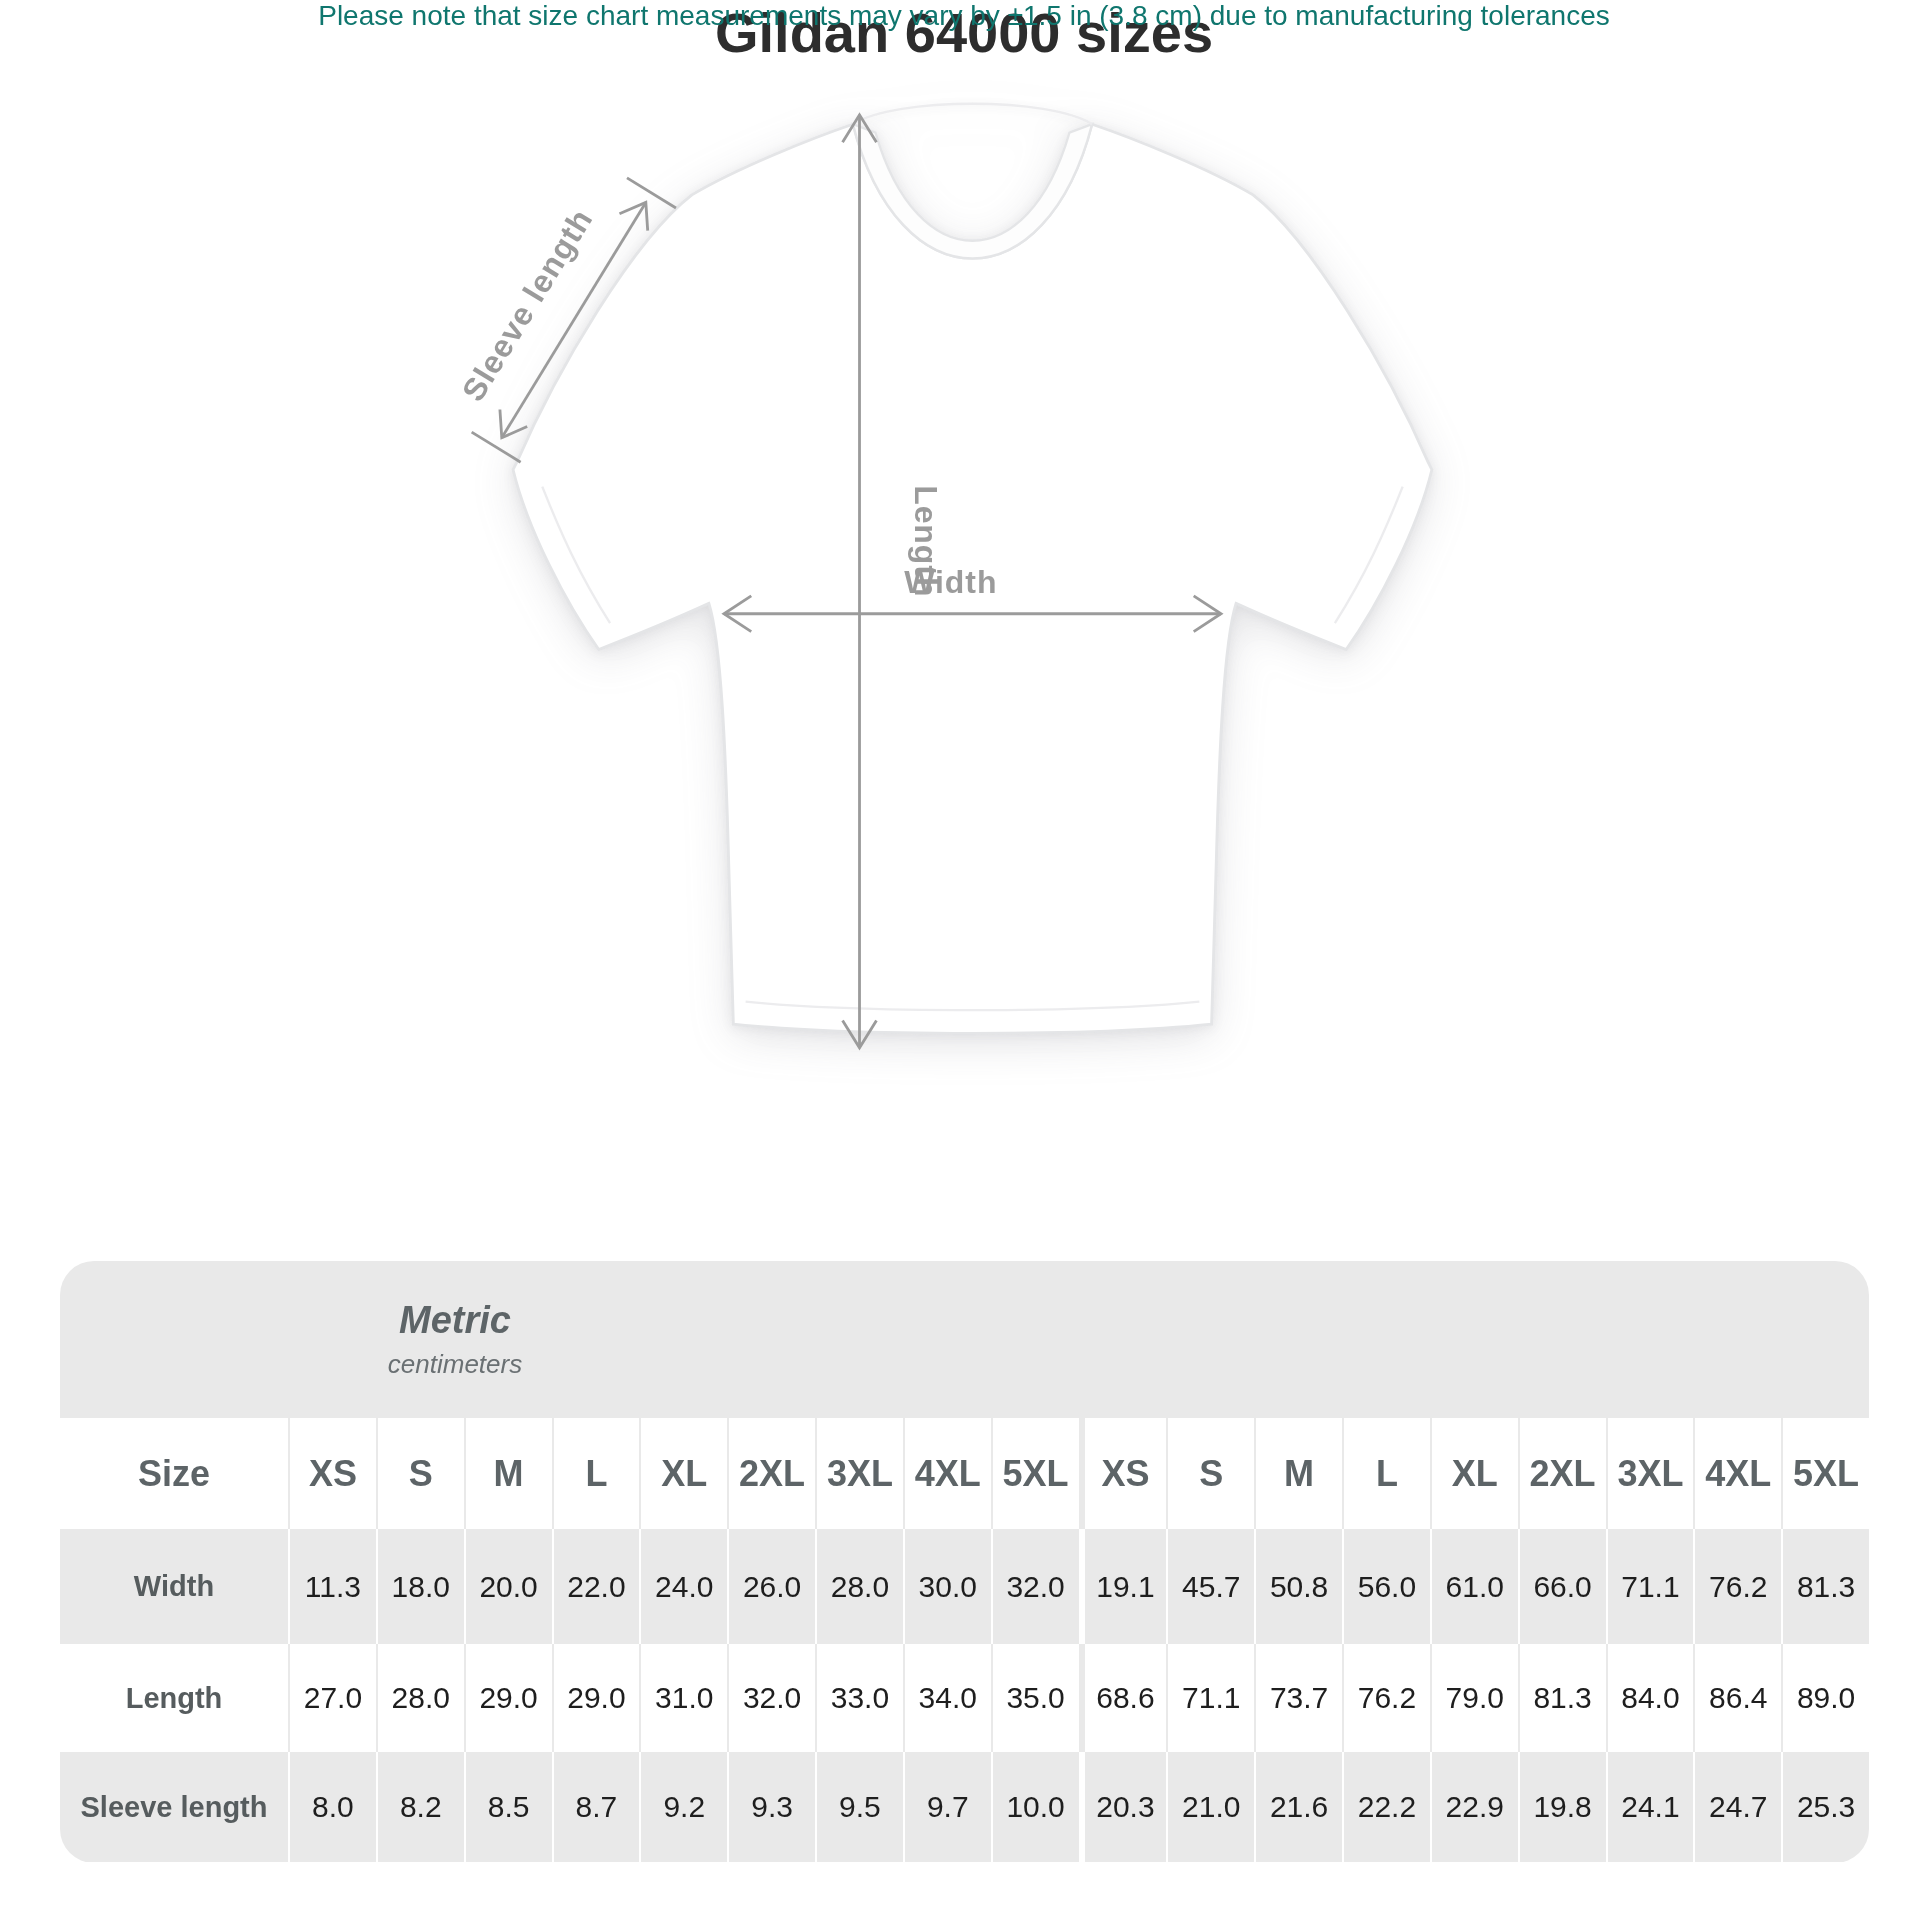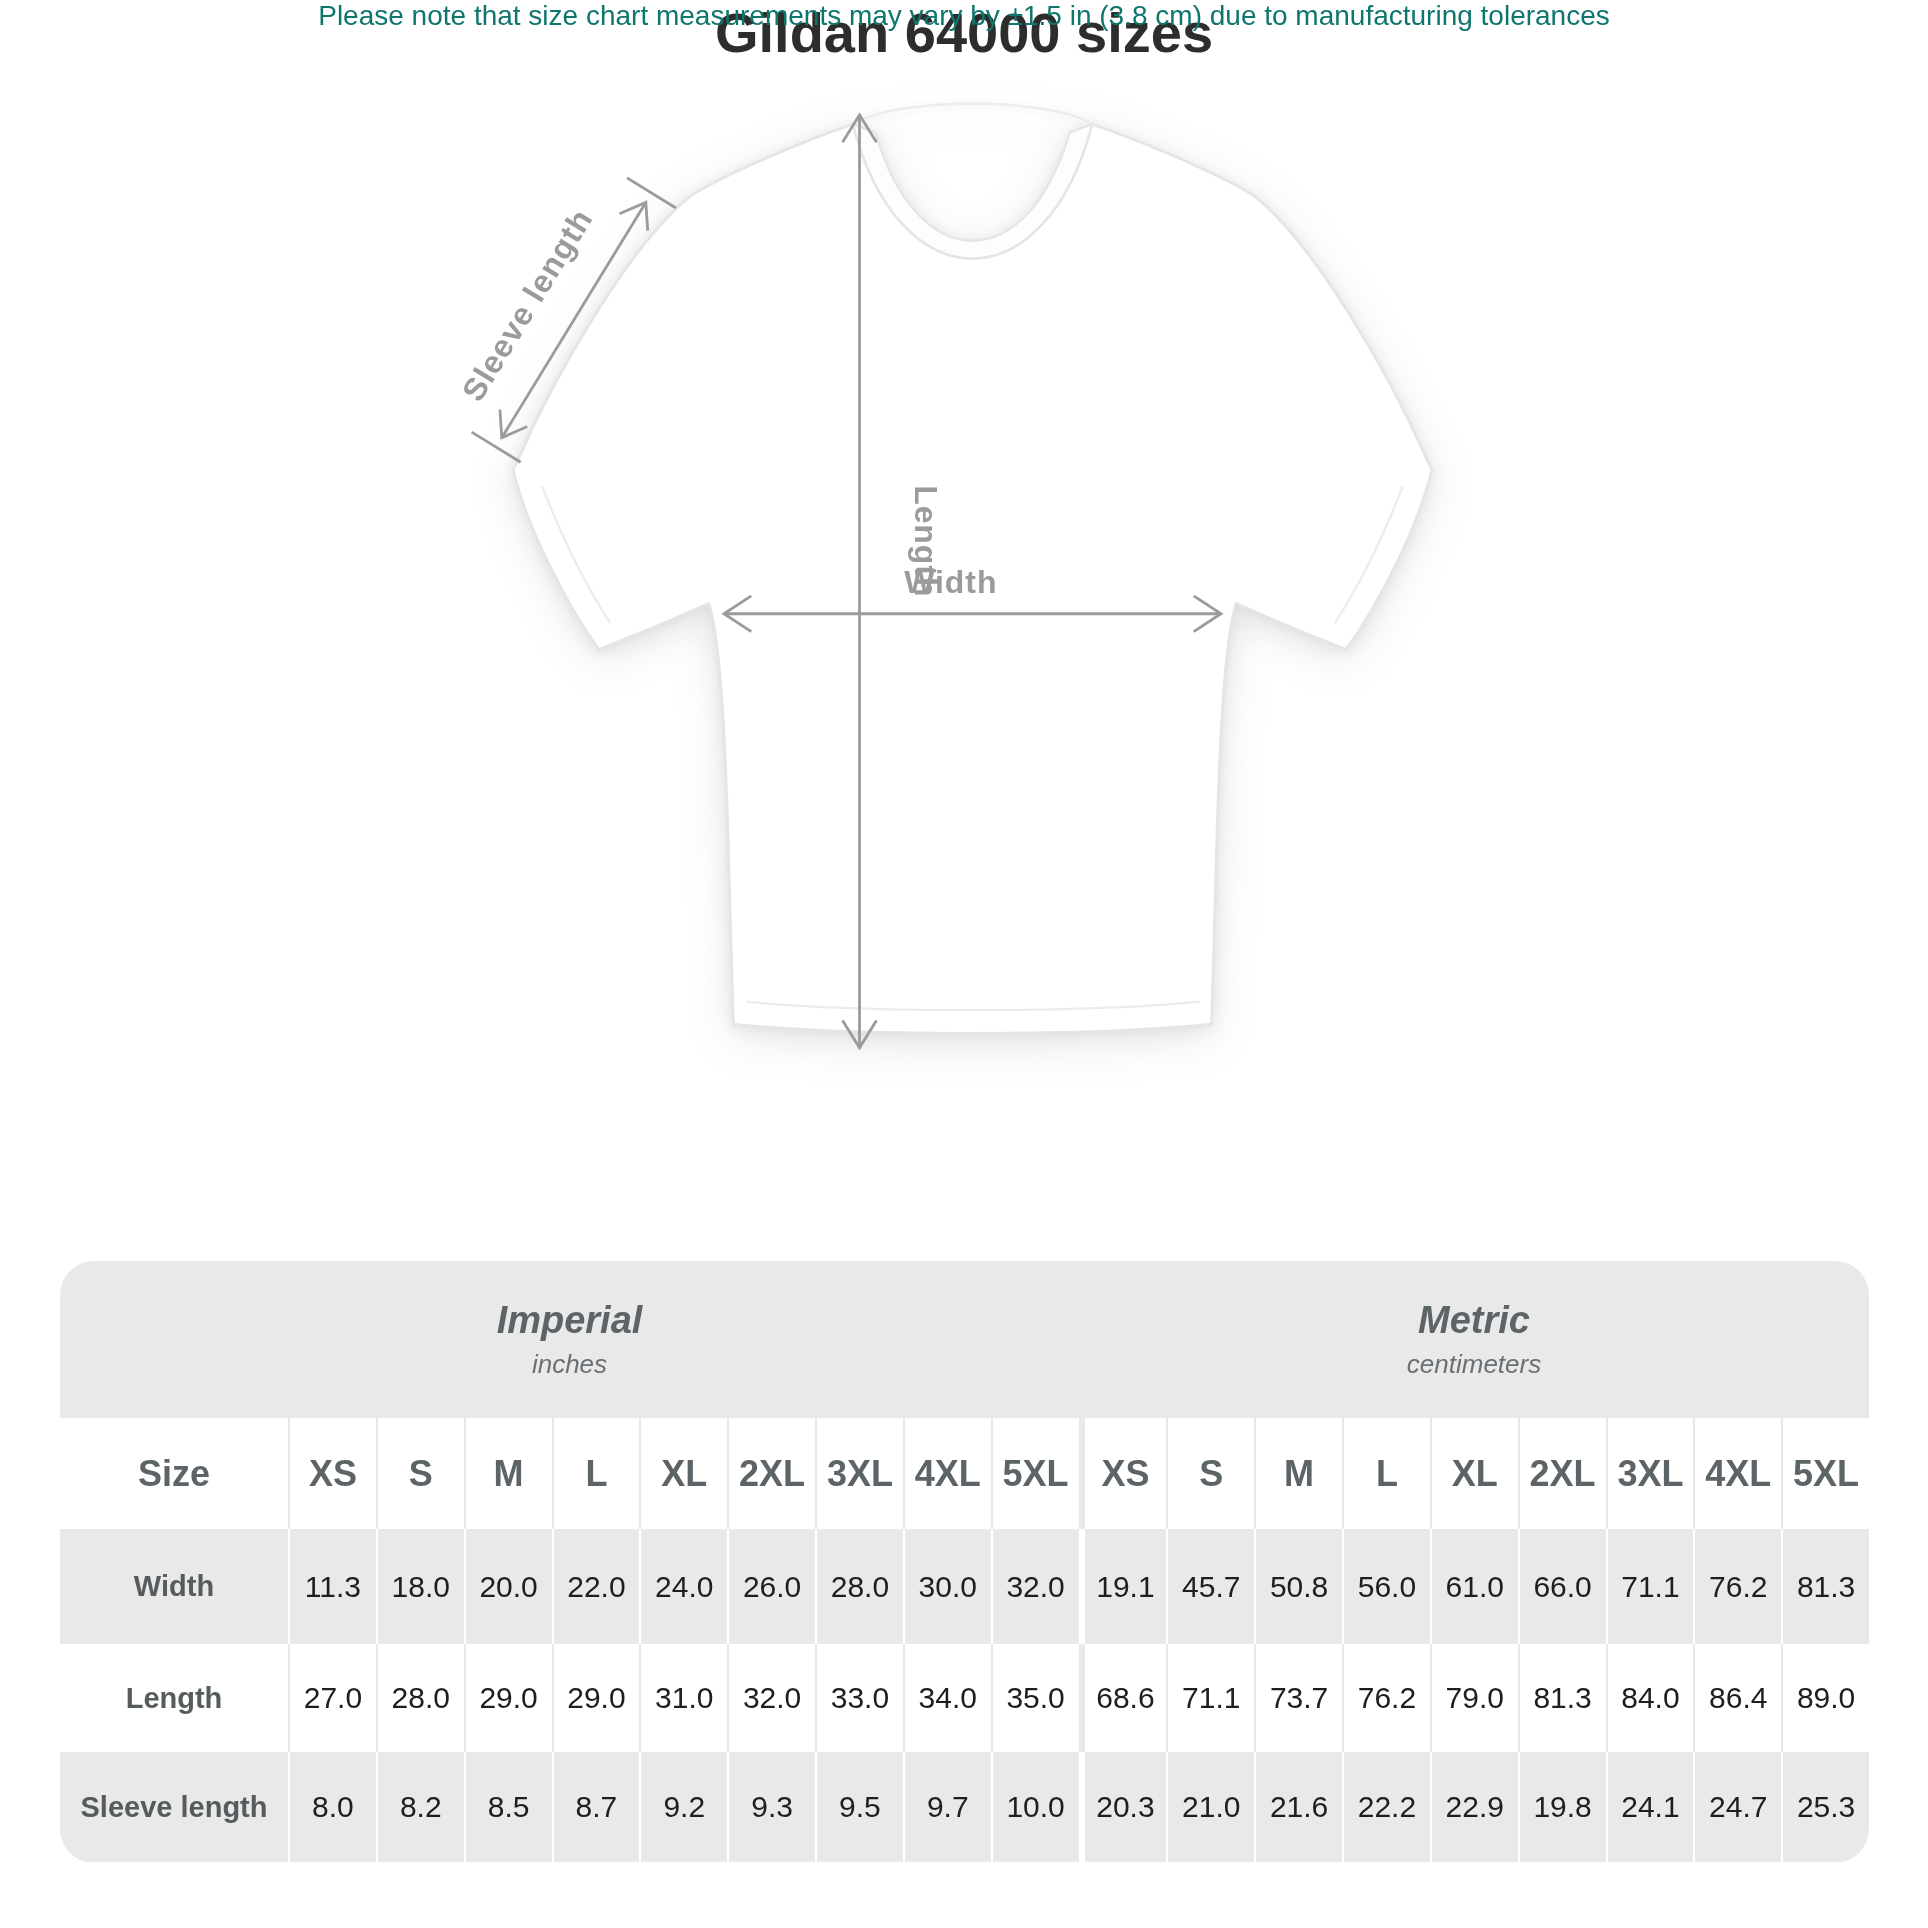--- a/index.html
+++ b/index.html
@@ -105,24 +105,20 @@
     <text class="dim-label" x="1010" y="630" text-anchor="middle">Width</text>
     <text class="dim-label" transform="translate(972 575) rotate(90)" text-anchor="middle">Length</text>
     <text class="dim-label" transform="translate(570 330) rotate(-58.5)" text-anchor="middle">Sleeve length</text>
   </svg>
 
   <div class="title">Gildan 64000 sizes</div>
   <div class="subtitle">Please note that size chart measurements may vary by ±1.5 in (3.8 cm) due to manufacturing tolerances</div>
 
   <div class="size-table">
     <div class="unit-band">
-      <div class="unit-cell imperial">
-        <div class="unit-title">Imperial</div>
-        <div class="unit-sub">inches</div>
-      </div>
       <div class="unit-cell metric">
         <div class="unit-title">Metric</div>
         <div class="unit-sub">centimeters</div>
       </div>
     </div>
     <div id="table-rows">
         <div class="row row-white row-sizes">
           <div class="cell head-cell">Size</div>
           <div class="cell head-cell">XS</div>
           <div class="cell head-cell">S</div>

